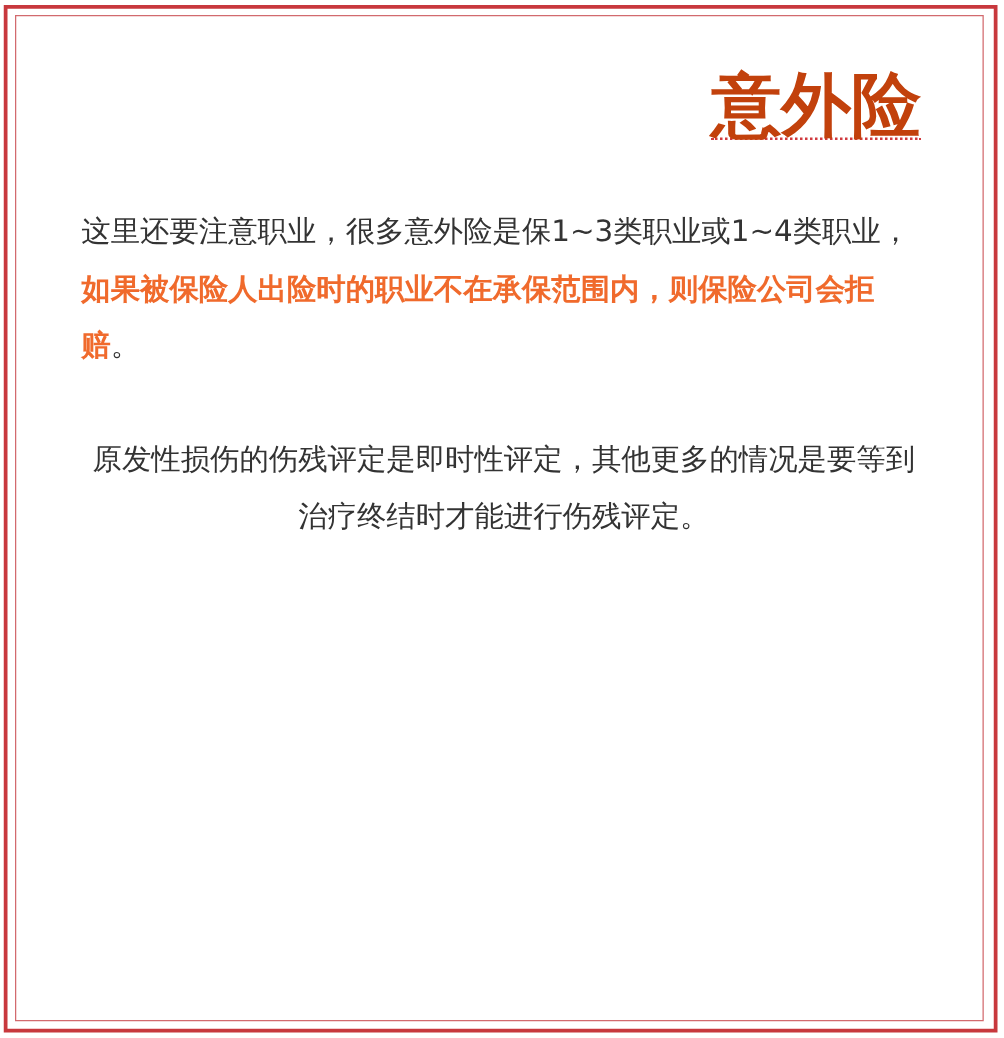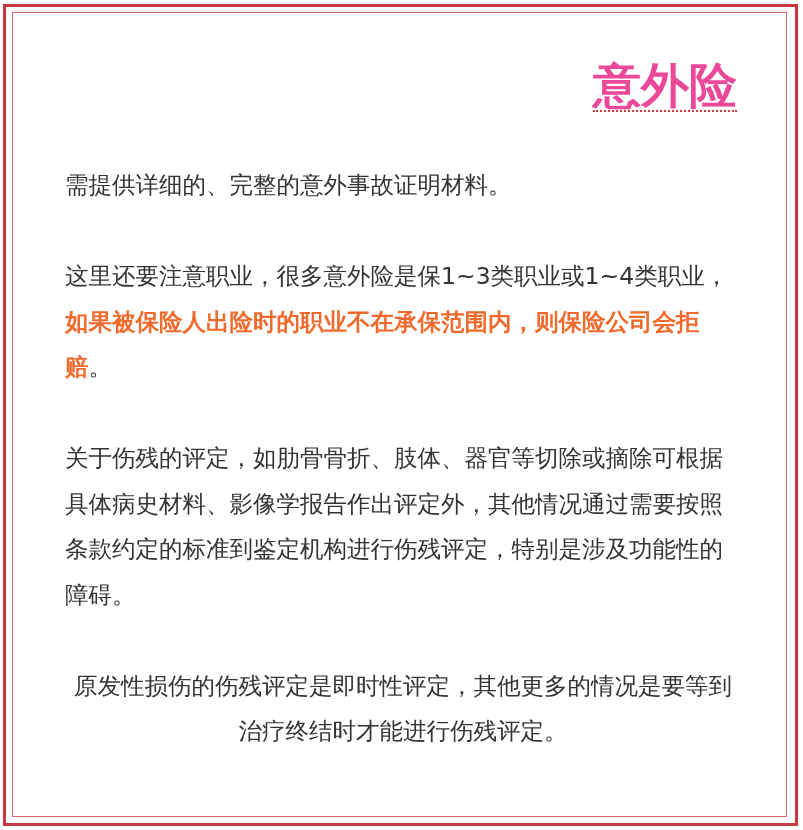--- a/index.html
+++ b/index.html
@@ -35,24 +35,24 @@
       box-sizing: border-box;
     }
     .title-wrap {
       position: absolute;
       top: 60px;
       right: 66px;
       text-align: right;
     }
     .title {
       display: inline-block;
-      font-size: 48px;
+      font-size: 56px;
       font-weight: bold;
       line-height: 50px;
-      color: #ec4899;
+      color: #c2410c;
       letter-spacing: 0px;
       border-bottom: 2px dotted #d03a3e;
       padding-bottom: 0px;
     }
     .content {
       position: absolute;
       left: 65px;
       top: 163px;
       width: 676px;
       font-size: 23.5px;
@@ -76,17 +76,15 @@
 <body>
 
 <div class="outer-frame"></div>
 <div class="inner-frame"></div>
 
 <div class="title-wrap">
   <span class="title">意外险</span>
 </div>
 
 <div class="content">
-  <p class="para"><span>需提供详细的、完整的意外事故证明材料。</span></p>
   <p class="para"><span>这里还要注意职业，很多意外险是保1~3类职业或1~4类职业，</span><span class="highlight">如果被保险人出险时的职业不在承保范围内，则保险公司会拒赔</span><span>。</span></p>
-  <p class="para"><span>关于伤残的评定，如肋骨骨折、肢体、器官等切除或摘除可根据具体病史材料、影像学报告作出评定外，其他情况通过需要按照条款约定的标准到鉴定机构进行伤残评定，特别是涉及功能性的障碍。</span></p>
   <p class="para"><span>原发性损伤的伤残评定是即时性评定，其他更多的情况是要等到治疗终结时才能进行伤残评定。</span></p>
 </div>
 
 </body></html>

